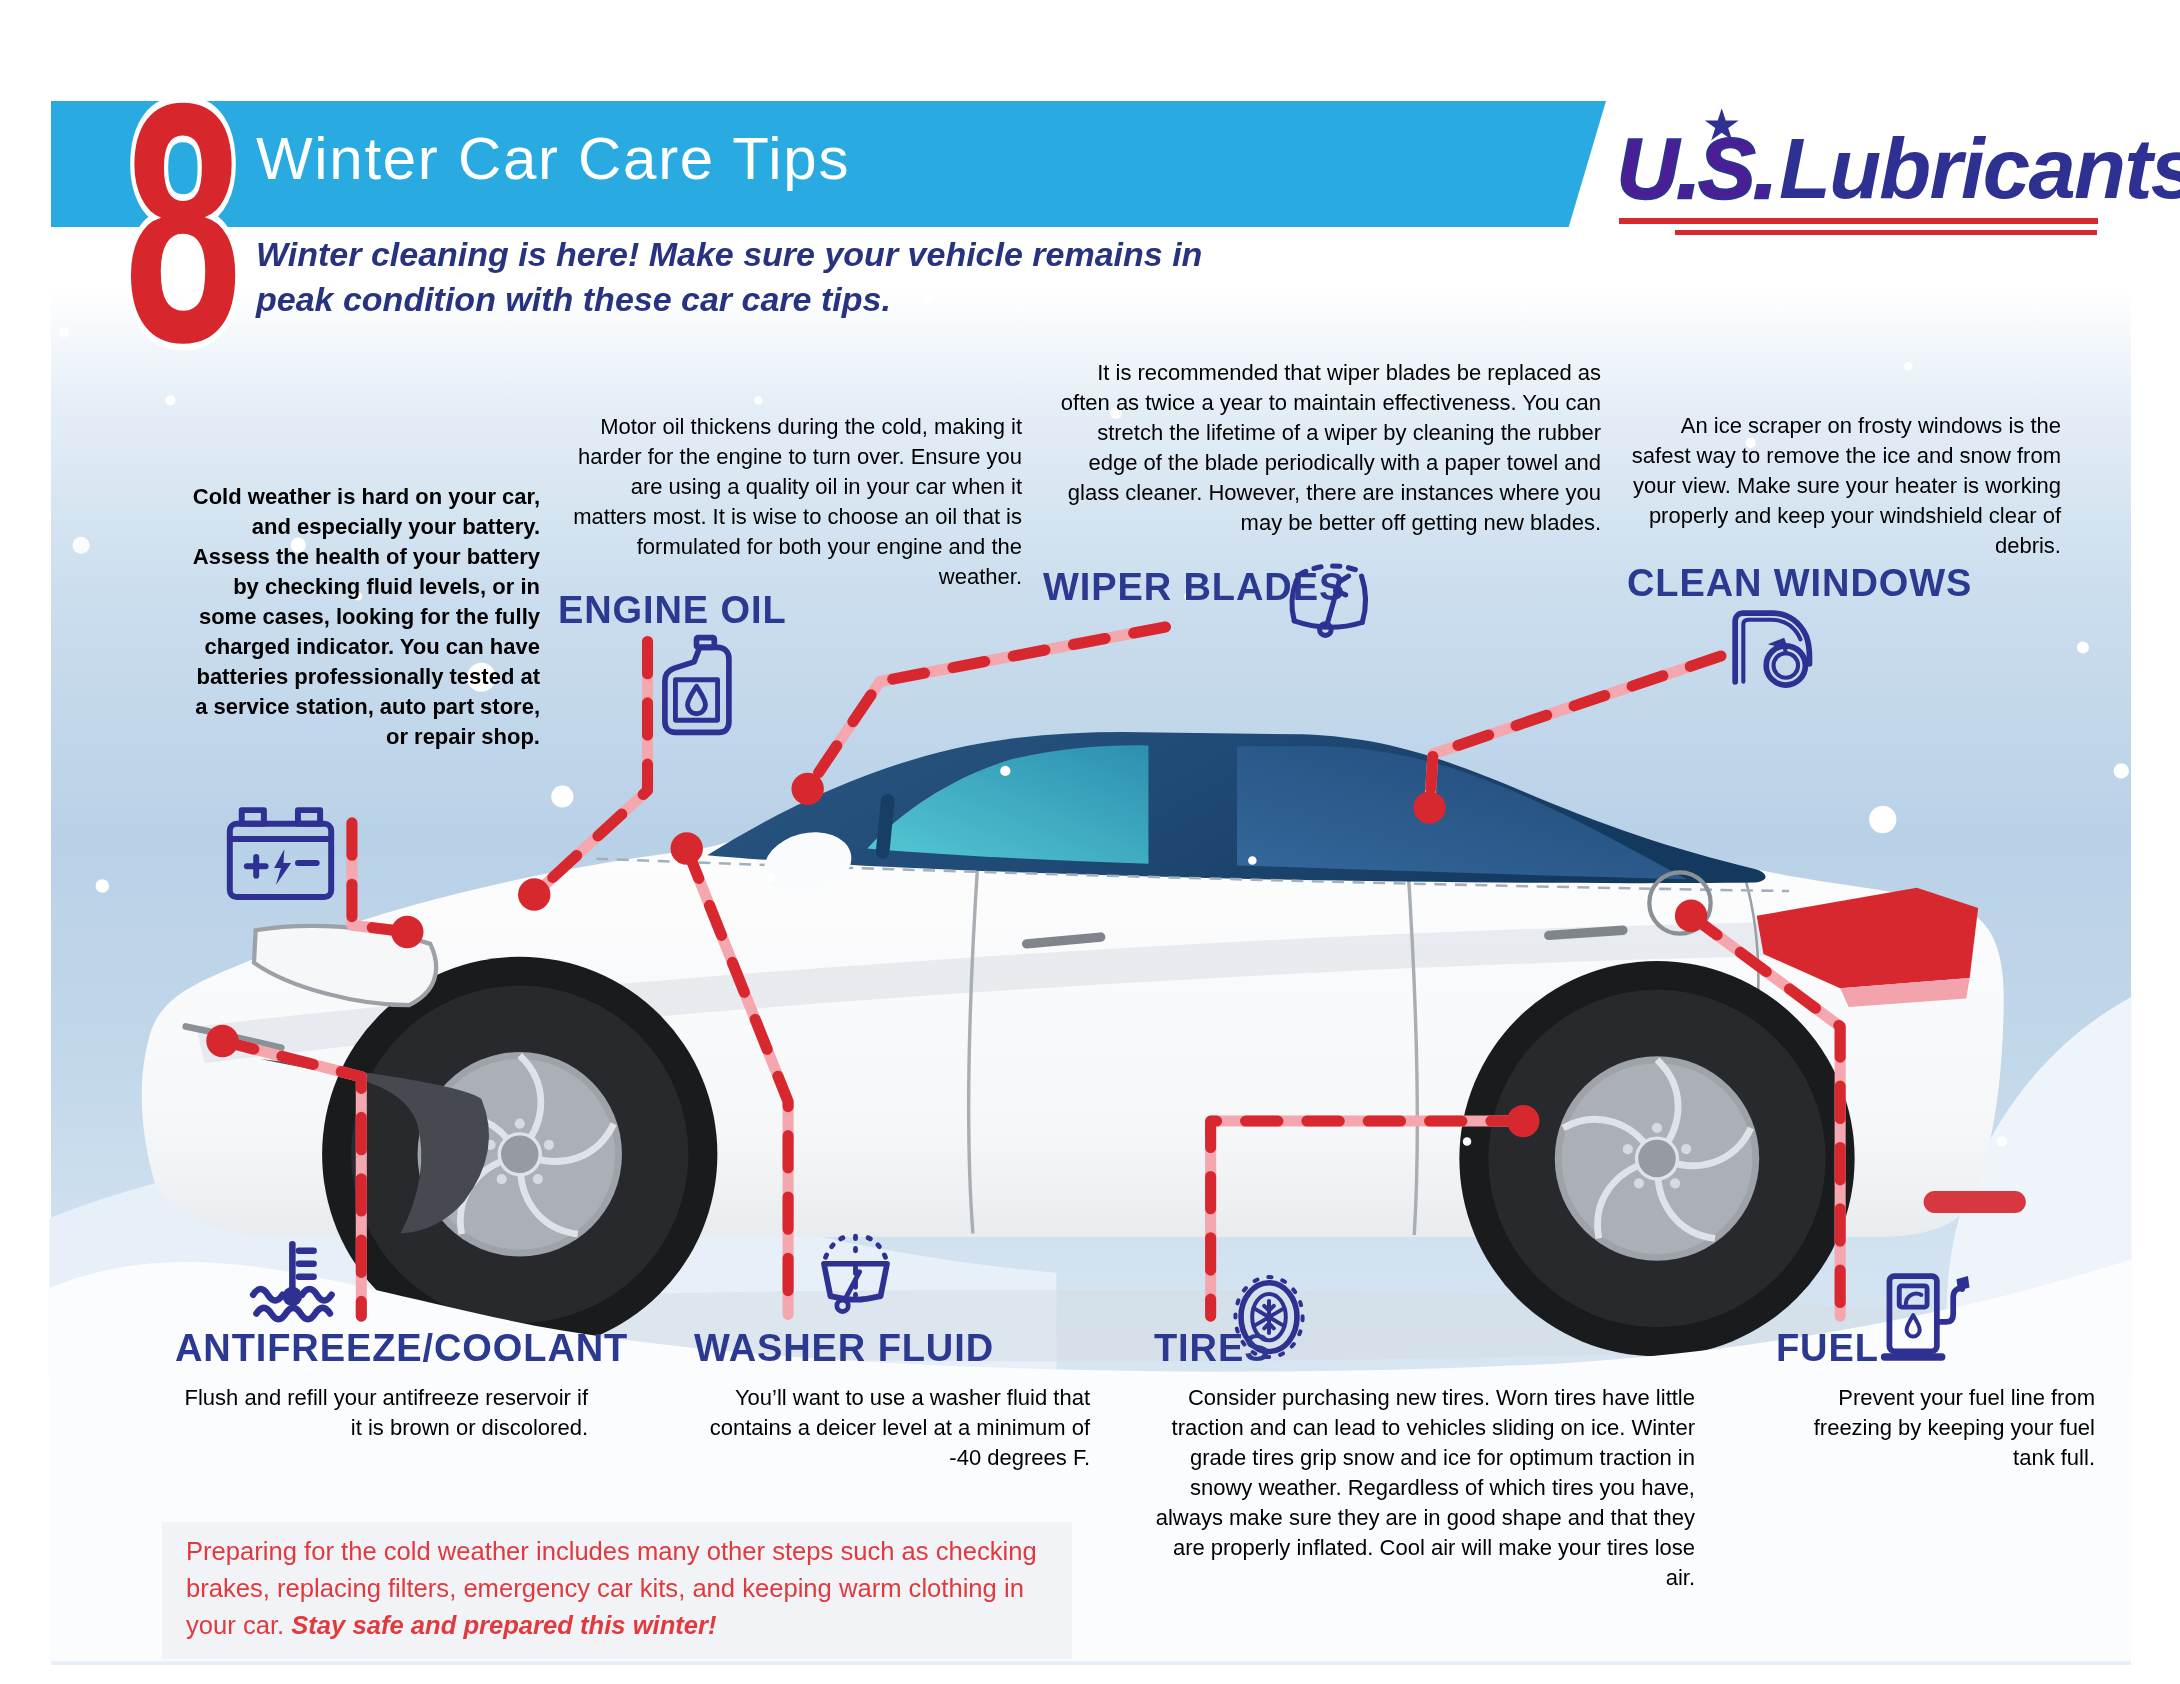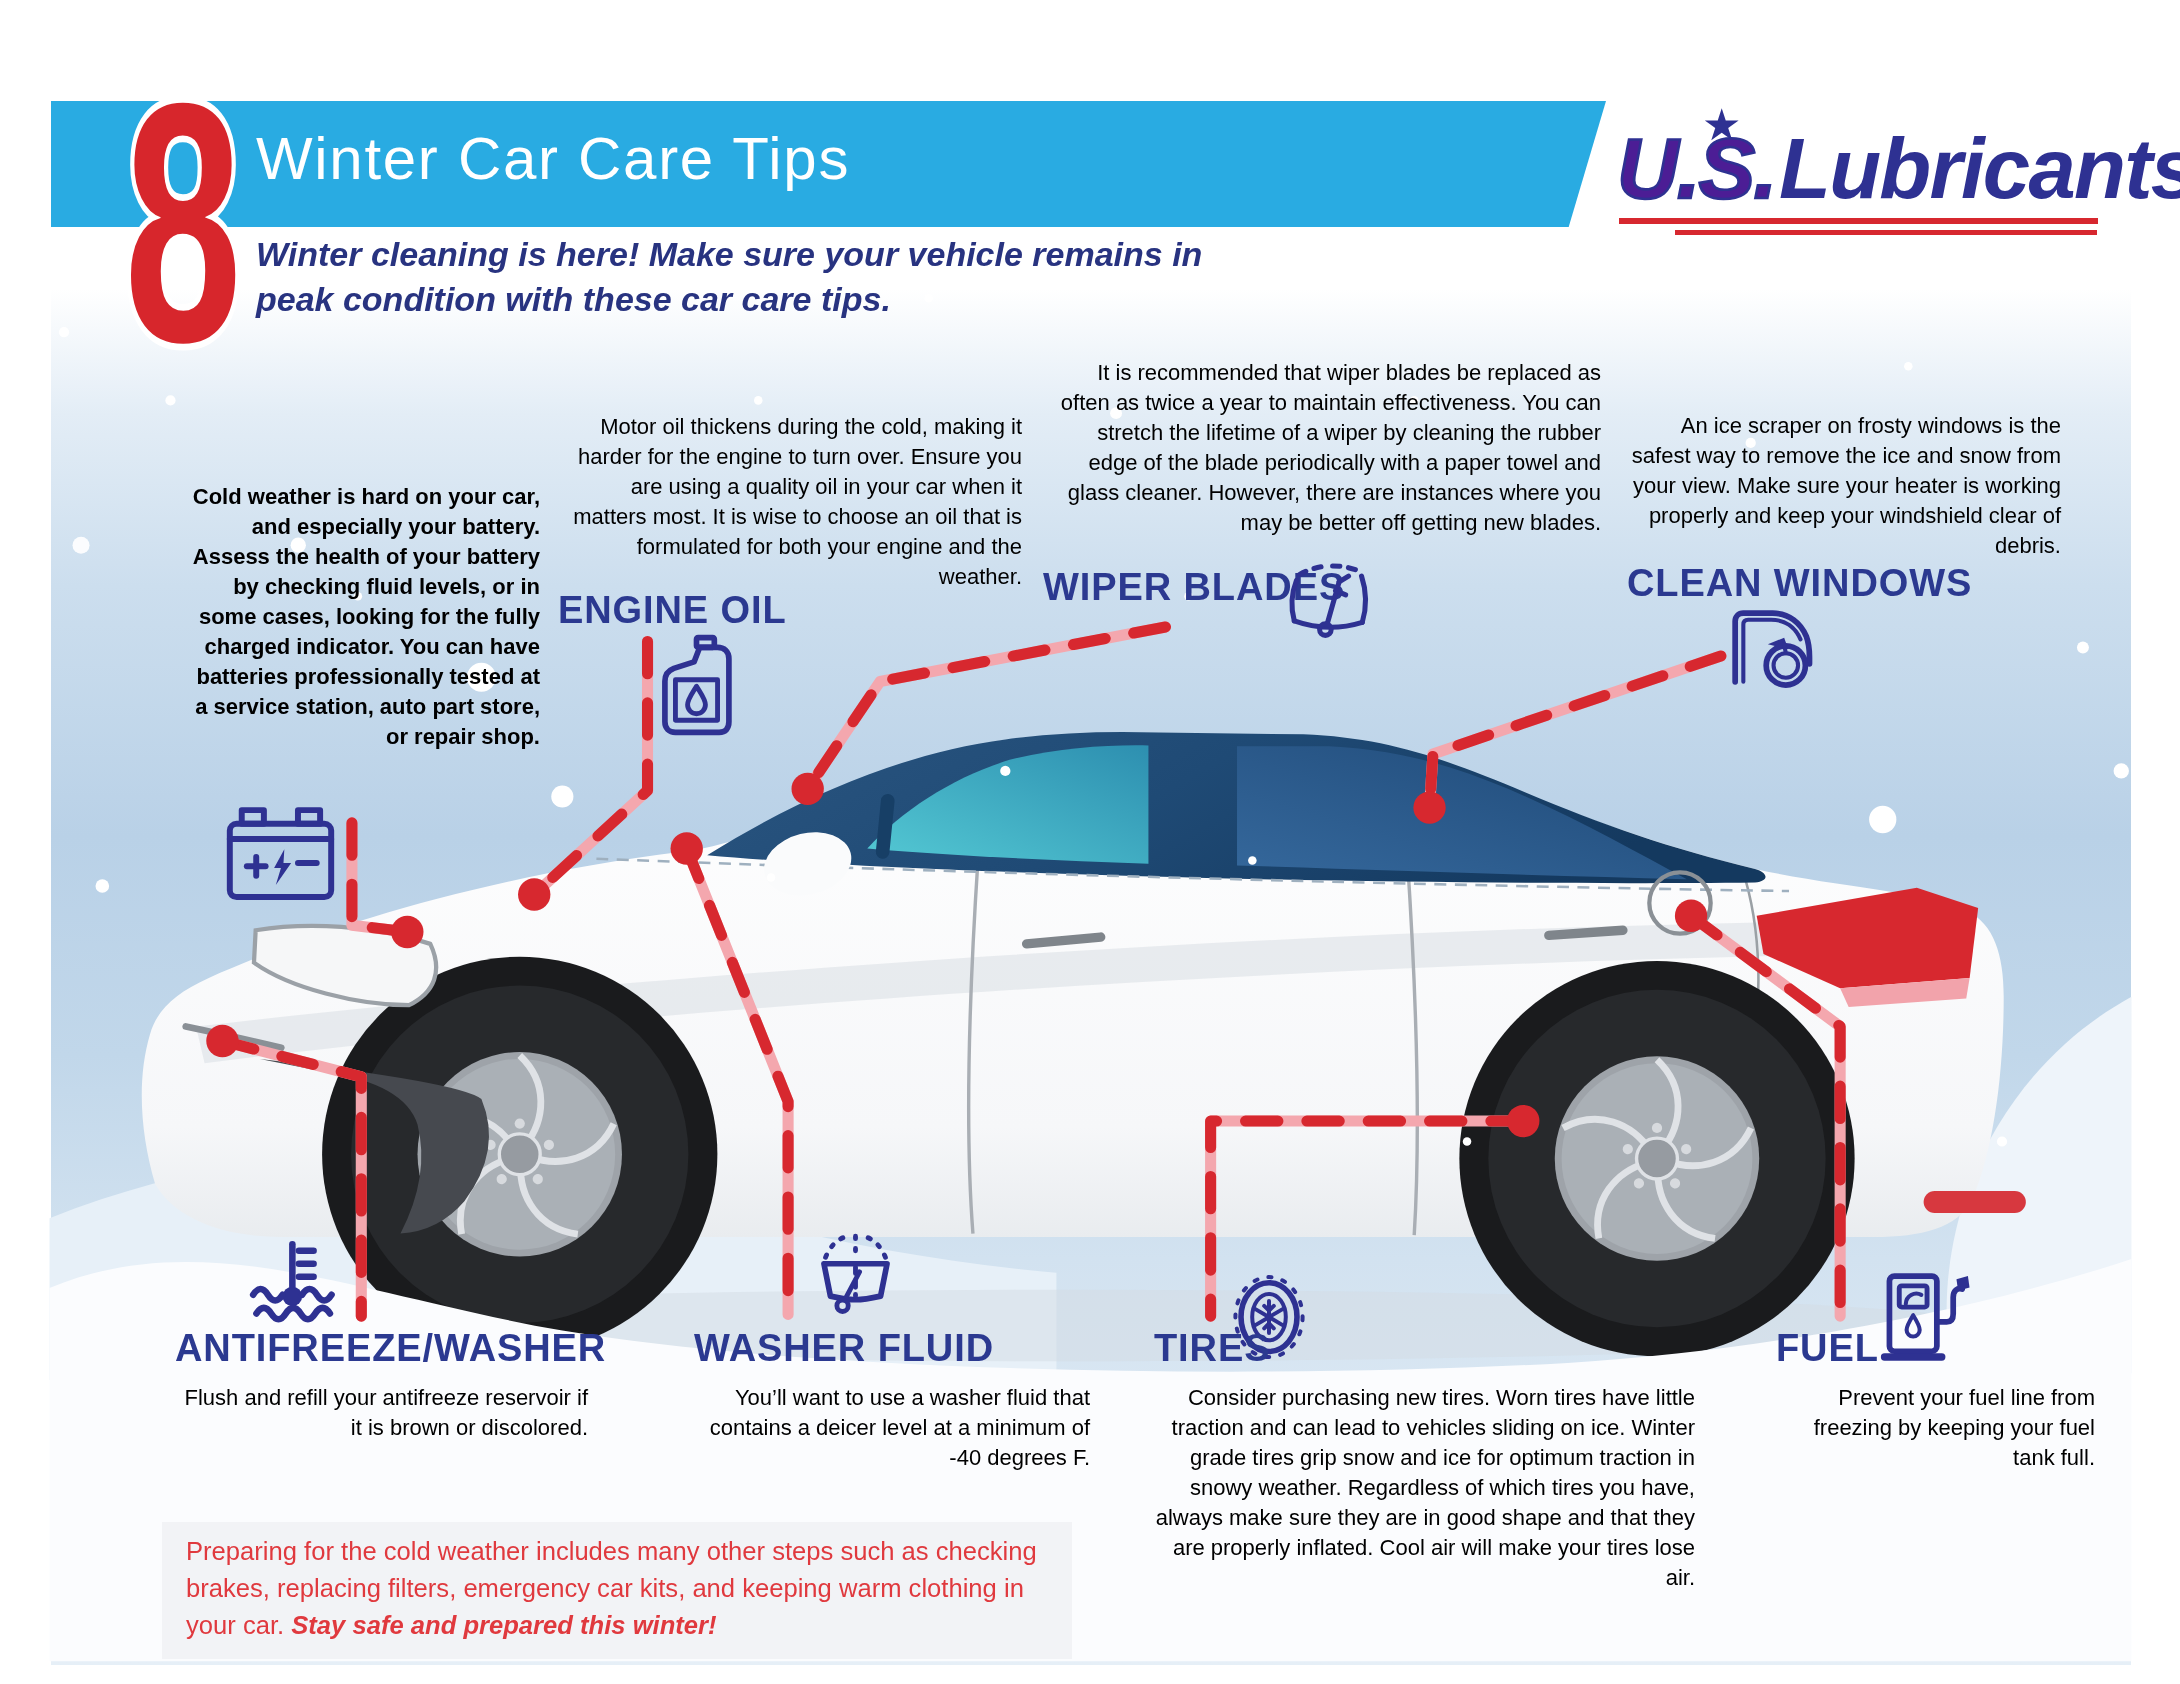--- a/index.html
+++ b/index.html
@@ -299,21 +299,21 @@
       <line x1="58" y1="8" x2="58" y2="60"></line>
       <line x1="66" y1="16" x2="84" y2="16"></line>
         <line x1="66" y1="32" x2="84" y2="32"></line>
       <line x1="66" y1="48" x2="84" y2="48"></line>
       <circle cx="58" cy="72" r="12" fill="#2e3192" stroke="none"></circle>
       <path d="M 10,70 Q 19,56 28,70 T 46,70"></path>
         <path d="M 70,70 Q 79,56 88,70 T 106,70"></path>
       <path d="M 14,93 Q 23,79 32,93 T 50,93 T 68,93 T 86,93 T 104,93"></path>
     </svg>
   </div>
-  <div class="h-sec" style="left:175px;top:1327px;">ANTIFREEZE/WASHER</div>
+  <div class="h-sec" style="left:175px;top:1327px;">ANTIFREEZE/COOLANT</div>
   <div class="para" style="left:175px;top:1383px;width:413px;">Flush and refill your antifreeze reservoir if it is brown or discolored.</div>
 
   <div class="icon" style="left:811px;top:1232px;width:89px;height:87px;">
     <svg viewBox="0 0 110 105" width="89" height="87" fill="none" stroke="#2e3192" stroke-width="7" stroke-linecap="round" stroke-linejoin="round">
       <path d="M 16,38 L 94,38 L 86,78 C 60,84 50,84 24,78 Z"></path>
       <line x1="55" y1="42" x2="55" y2="78" stroke-dasharray="8 9" stroke-width="6"></line>
       <line x1="42" y1="82" x2="60" y2="48" stroke-width="6"></line>
         <circle cx="39" cy="90" r="7" stroke-width="6"></circle>
       <path d="M 18,30 Q 26,10 44,4" stroke-dasharray="3 12" stroke-width="6"></path>
       <path d="M 92,30 Q 84,10 66,4" stroke-dasharray="3 12" stroke-width="6"></path>

